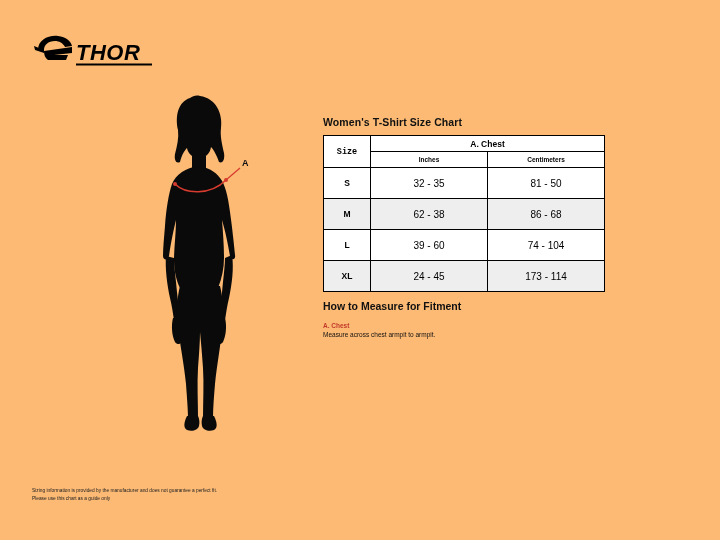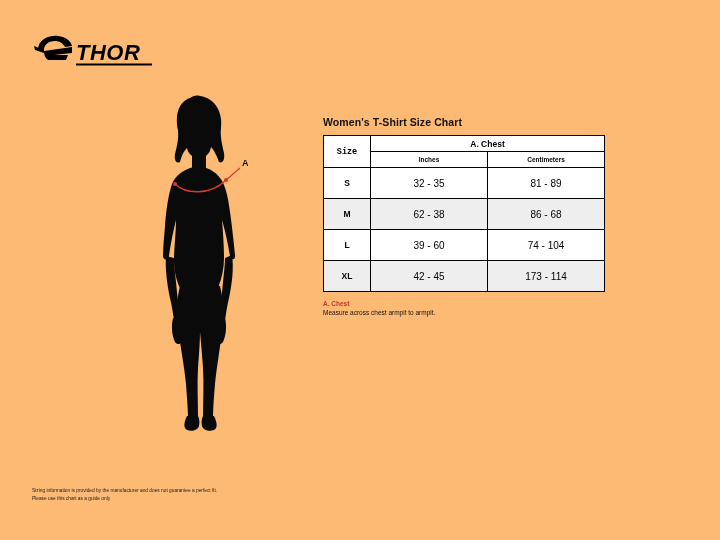--- a/index.html
+++ b/index.html
@@ -203,42 +203,43 @@
           <td class="th-group" colspan="2">A. Chest</td>
         </tr>
         <tr>
           <td class="th-sub">Inches</td>
           <td class="th-sub">Centimeters</td>
         </tr>
 
         <tr class="plain">
           <td class="row-size">S</td>
           <td class="row-val">32 - 35</td>
-          <td class="row-val">81 - 89</td>
+          <td class="row-val">81 - 50</td>
         </tr>
         <tr class="shade">
           <td class="row-size">M</td>
           <td class="row-val">62 - 38</td>
           <td class="row-val">86 - 68</td>
         </tr>
         <tr class="plain">
           <td class="row-size">L</td>
           <td class="row-val">39 - 60</td>
           <td class="row-val">74 - 104</td>
         </tr>
         <tr class="shade">
           <td class="row-size">XL</td>
-          <td class="row-val">42 - 45</td>
+          <td class="row-val">24 - 45</td>
           <td class="row-val">173 - 114</td>
         </tr>
       </tbody>
     </table>
   </div>
 
   <div class="howto">
+    <div class="howto-title">How to Measure for Fitment</div>
     <div>
       <div class="howto-item-label">A. Chest</div>
       <div class="howto-item-text">Measure across chest armpit to armpit.</div>
     </div>
   </div>
 
   <div class="footer">
     <div>Sizing information is provided by the manufacturer and does not guarantee a perfect fit.</div>
     <div>Please use this chart as a guide only</div>
   </div>

